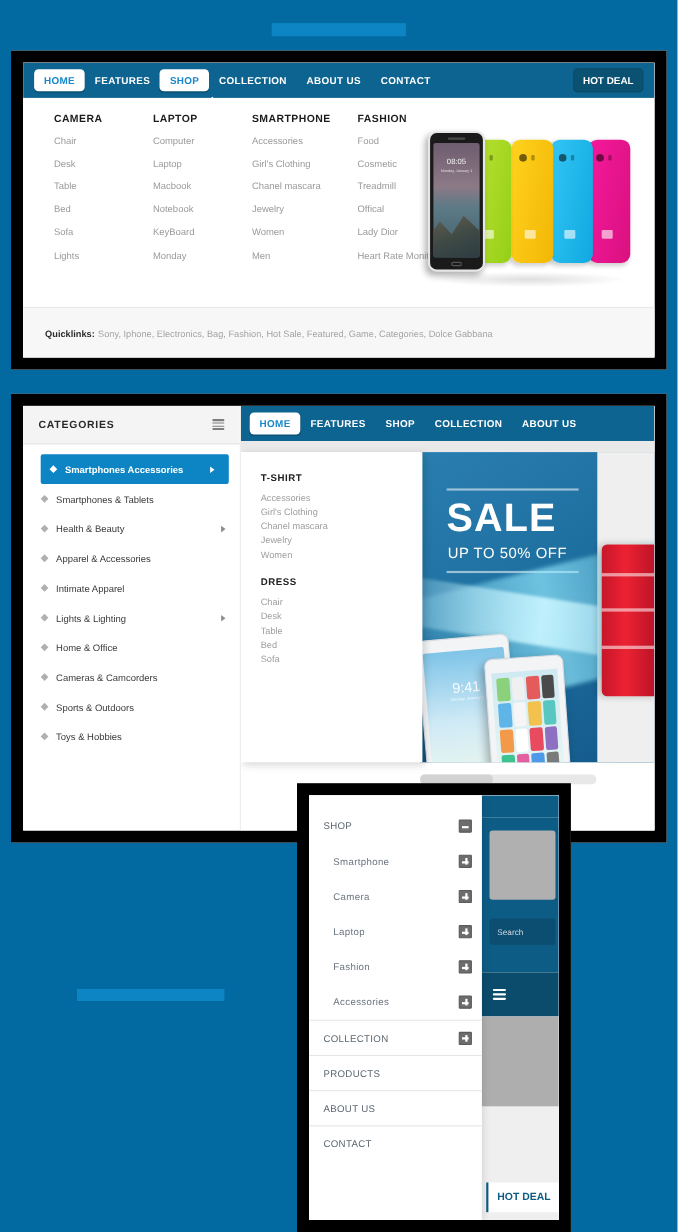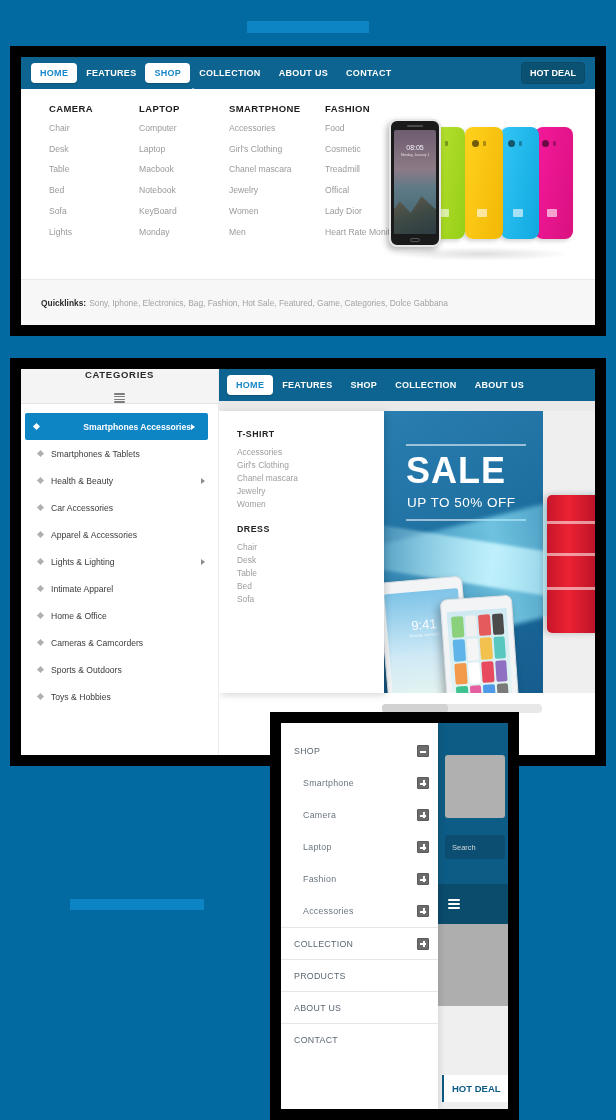--- a/index.html
+++ b/index.html
@@ -159,21 +159,20 @@
 
   
   .p2 { display: flex; height: 100%; }
   .cats { width: 198px; flex: 0 0 auto; border-right: 1px solid #ececec; }
   .cats-head {
     background: #f4f4f4;
     height: 35px;
     display: flex; align-items: center; justify-content: space-between;
     padding: 0 14px;
     border-bottom: 1px solid #e4e4e4;
-    flex-direction: column;
   }
   .cats-head .t { font-size: 9.5px; font-weight: bold; color: #2a2a2a; letter-spacing: .7px; }
   .burger-sm { width: 11px; height: 10px; display:flex; flex-direction:column; justify-content:space-between; }
   .burger-sm i { display:block; height: 1.6px; background: #7d7d7d; border-radius: 1px; }
   .cat-list { padding: 9px 0 0 0; }
   .cat-item {
     display: flex; align-items: center;
     height: 27px;
     padding: 0 13px 0 17px;
     font-size: 8.6px;
@@ -187,24 +186,23 @@
   .cat-item .arr {
     width: 0; height: 0; flex:0 0 auto;
     border-top: 3px solid transparent;
     border-bottom: 3px solid transparent;
     border-left: 4px solid #8d8d8d;
   }
   .cat-item.active {
     background: #0d85c4;
     color: #ffffff;
     font-weight: bold;
-    margin: 0 10px 0 4px;
+    margin: 0 10px 0 16px;
     padding-left: 9px;
     border-radius: 2px;
-    text-align: right;
   }
   .cat-item.active .dot { background: #ffffff; }
   .cat-item.active .arr { border-left-color: #ffffff; }
 
   .p2-main { flex: 1 1 auto; position: relative; overflow: hidden; background: #fff; }
   .p2-nav { background: #0e6490; height: 32px; display:flex; align-items:center; padding:0 8px; }
   .p2-strip { height: 10px; background: #e9e9e9; }
   .p2-body { position: relative; height: 306px; }
   .drop {
     position: absolute; left: 0; top: 0;
@@ -474,34 +472,30 @@
               <span class="dot"></span>
               <span class="lbl">Smartphones &amp; Tablets</span>
             </div>
             <div class="cat-item">
               <span class="dot"></span>
               <span class="lbl">Health &amp; Beauty</span>
               <span class="arr"></span>
             </div>
             <div class="cat-item">
               <span class="dot"></span>
-              <span class="lbl">Car Accessories</span>
-            </div>
-            <div class="cat-item">
-              <span class="dot"></span>
               <span class="lbl">Apparel &amp; Accessories</span>
+            </div>
+            <div class="cat-item">
+              <span class="dot"></span>
+              <span class="lbl">Intimate Apparel</span>
             </div>
             <div class="cat-item">
               <span class="dot"></span>
               <span class="lbl">Lights &amp; Lighting</span>
               <span class="arr"></span>
-            </div>
-            <div class="cat-item">
-              <span class="dot"></span>
-              <span class="lbl">Intimate Apparel</span>
             </div>
             <div class="cat-item">
               <span class="dot"></span>
               <span class="lbl">Home &amp; Office</span>
             </div>
             <div class="cat-item">
               <span class="dot"></span>
               <span class="lbl">Cameras &amp; Camcorders</span>
             </div>
             <div class="cat-item">

